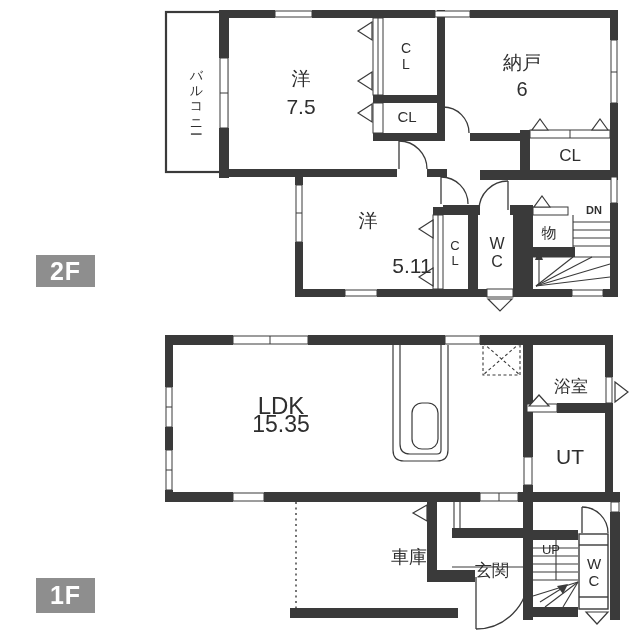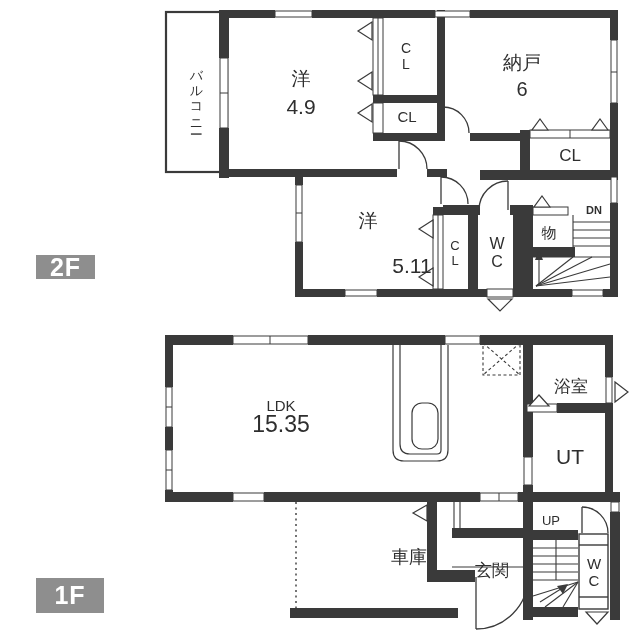--- a/index.html
+++ b/index.html
@@ -233,21 +233,21 @@
       <line x1="578" y1="582" x2="545" y2="607"></line>
       <line x1="578" y1="582" x2="563" y2="607"></line>
       <line x1="540" y1="602" x2="564" y2="587"></line>
       <path d="M568,584 L557,586 L563,594 Z" fill="#3a3a3a" stroke="none"></path>
     </g>
   </svg>
 
   <div class="lbl vert" style="left:196px;top:95px;font-size:13px;">バルコニー</div>
 
   <div class="lbl" style="left:301px;top:79px;font-size:19px;">洋</div>
-  <div class="lbl" style="left:301px;top:107px;font-size:21px;">4.9</div>
+  <div class="lbl" style="left:301px;top:107px;font-size:21px;">7.5</div>
 
   <div class="lbl stack" style="left:406px;top:56px;font-size:14px;">
     <span>C</span>
     <span>L</span>
   </div>
 
   <div class="lbl" style="left:407px;top:117px;font-size:15px;">CL</div>
 
   <div class="lbl" style="left:522px;top:63px;font-size:19px;">納戸</div>
   <div class="lbl" style="left:522px;top:89px;font-size:20px;">6</div>
@@ -264,34 +264,34 @@
 
   <div class="lbl stack" style="left:497px;top:253px;font-size:16px;">
     <span>W</span>
     <span>C</span>
   </div>
 
   <div class="lbl" style="left:549px;top:233px;font-size:15px;">物</div>
 
   <div class="lbl bold" style="left:594px;top:211px;font-size:11px;">DN</div>
 
-  <div class="lbl" style="left:281px;top:406px;font-size:15px;">LDK</div>
+  <div class="lbl" style="left:281px;top:406px;font-size:24px;">LDK</div>
   <div class="lbl" style="left:281px;top:424px;font-size:23px;">15.35</div>
 
   <div class="lbl" style="left:571px;top:379px;font-size:17px;margin-top:8px;">浴室</div>
 
   <div class="lbl" style="left:570px;top:457px;font-size:21px;">UT</div>
 
   <div class="lbl" style="left:366px;top:557px;font-size:18px;margin-left:43px;">車庫</div>
 
   <div class="lbl" style="left:492px;top:571px;font-size:17px;">玄関</div>
 
-  <div class="lbl" style="left:551px;top:521px;font-size:13px;text-align:right;">UP</div>
+  <div class="lbl" style="left:551px;top:550px;font-size:13px;text-align:right;">UP</div>
 
   <div class="lbl stack" style="left:594px;top:572px;font-size:15px;">
     <span>W</span>
     <span>C</span>
   </div>
 
-  <div class="floor-tag" style="left:36px;top:255px;width:59px;height:24px;">2F</div>
-  <div class="floor-tag" style="left:36px;top:578px;width:68px;height:35px;">1F</div>
+  <div class="floor-tag" style="left:36px;top:255px;width:59px;height:32px;">2F</div>
+  <div class="floor-tag" style="left:36px;top:578px;width:59px;height:35px;">1F</div>
 
 </div>
 
 </body></html>

